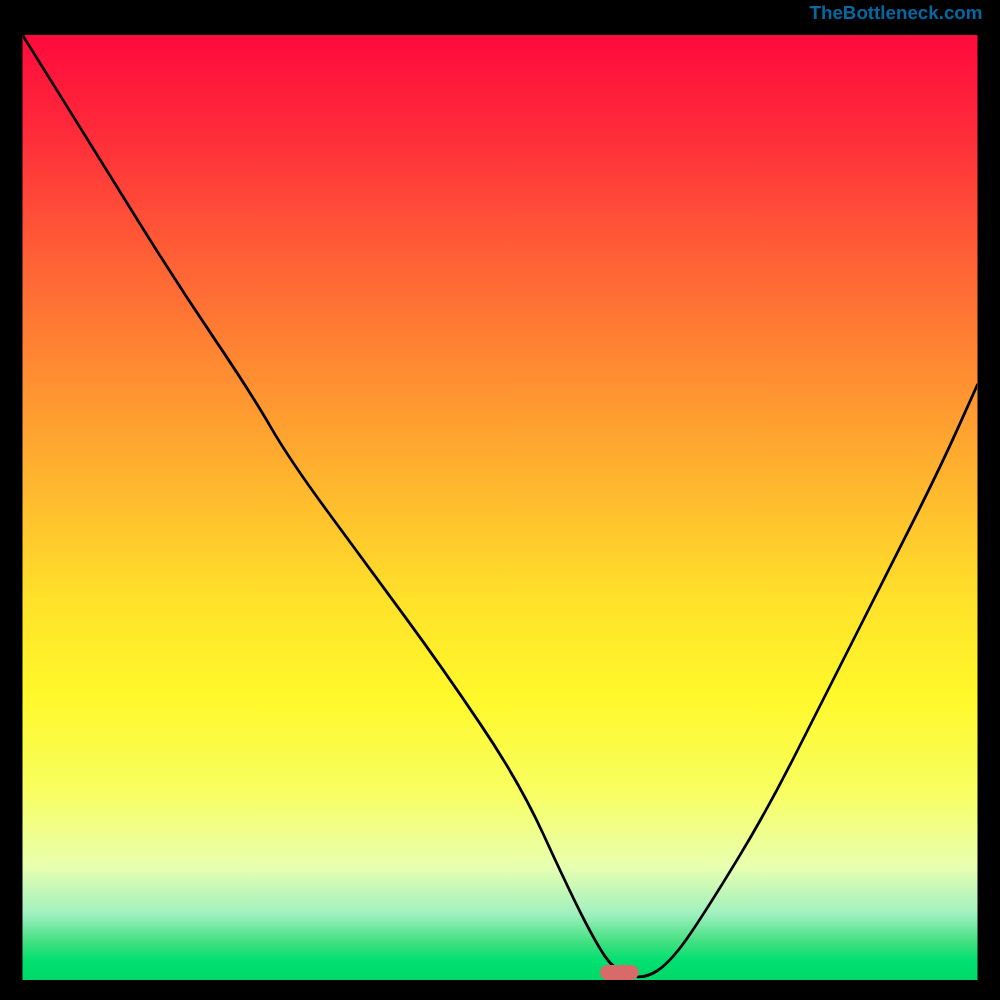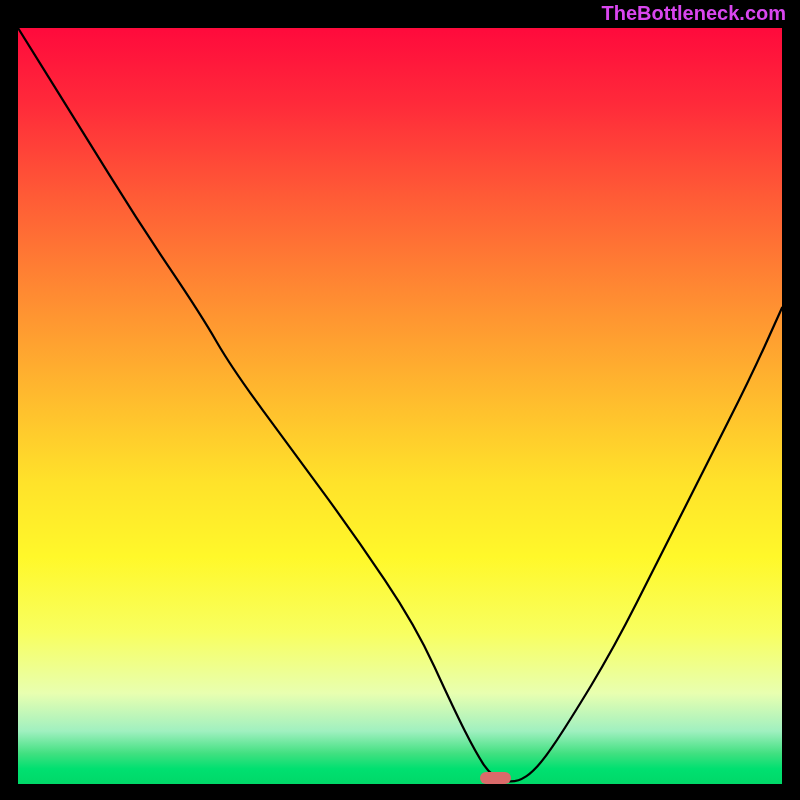--- a/index.html
+++ b/index.html
@@ -11,23 +11,23 @@
     width: 800px;
     height: 800px;
     background: #000;
     position: relative;
     overflow: hidden;
   }
   .watermark {
     position: absolute;
     top: 2px;
     right: 14px;
-    color: #d946ef;
+    color: #0369a1;
     font-family: Arial, sans-serif;
-    font-size: 20px;
+    font-size: 15px;
     font-weight: bold;
     z-index: 10;
   }
   .plot-area {
     position: absolute;
     left: 18px;
     top: 28px;
     width: 764px;
     height: 756px;
   }

